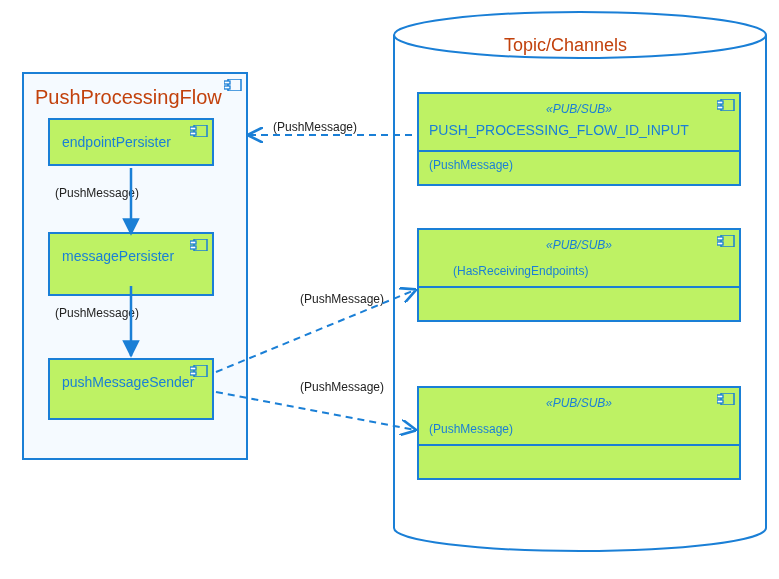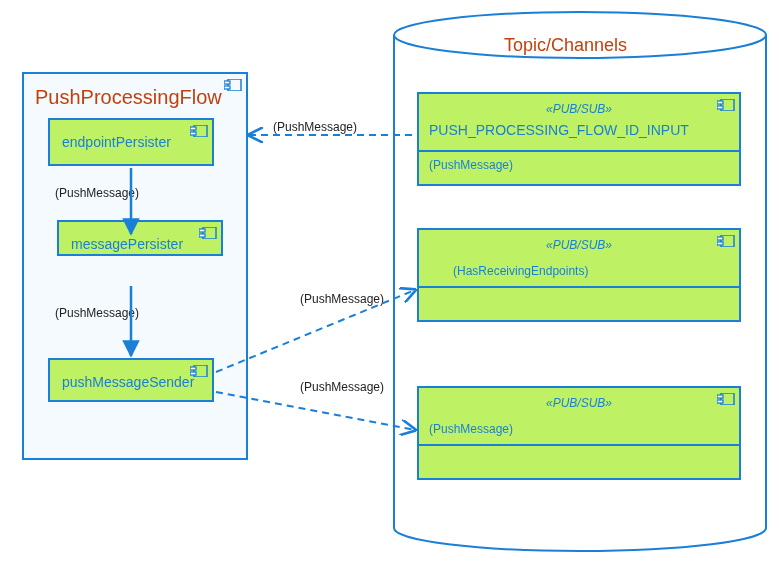--- a/index.html
+++ b/index.html
@@ -100,32 +100,32 @@
     <div class="comp-icon">
       <svg viewBox="0 0 18 12">
           <rect x="4" y="0" width="13" height="12" fill="none" stroke="#1a7fd6" stroke-width="1.5"></rect>
           <rect x="0" y="2" width="6" height="3" fill="#fff" stroke="#1a7fd6" stroke-width="1.3"></rect>
           <rect x="0" y="7" width="6" height="3" fill="#fff" stroke="#1a7fd6" stroke-width="1.3"></rect>
         </svg>
     </div>
     <div class="comp-name">endpointPersister</div>
   </div>
 
-  <div class="comp" style="left:48px; top:220px; width:166px; height:36px;margin-left:9px;">
+  <div class="comp" style="left:48px; top:232px; width:166px; height:64px;">
     <div class="comp-icon">
       <svg viewBox="0 0 18 12">
           <rect x="4" y="0" width="13" height="12" fill="none" stroke="#1a7fd6" stroke-width="1.5"></rect>
           <rect x="0" y="2" width="6" height="3" fill="#fff" stroke="#1a7fd6" stroke-width="1.3"></rect>
           <rect x="0" y="7" width="6" height="3" fill="#fff" stroke="#1a7fd6" stroke-width="1.3"></rect>
         </svg>
     </div>
     <div class="comp-name">messagePersister</div>
   </div>
 
-  <div class="comp" style="left:48px; top:358px; width:166px; height:44px;">
+  <div class="comp" style="left:48px; top:358px; width:166px; height:62px;">
     <div class="comp-icon">
       <svg viewBox="0 0 18 12">
           <rect x="4" y="0" width="13" height="12" fill="none" stroke="#1a7fd6" stroke-width="1.5"></rect>
           <rect x="0" y="2" width="6" height="3" fill="#fff" stroke="#1a7fd6" stroke-width="1.3"></rect>
           <rect x="0" y="7" width="6" height="3" fill="#fff" stroke="#1a7fd6" stroke-width="1.3"></rect>
         </svg>
     </div>
     <div class="comp-name">pushMessageSender</div>
   </div>
 

